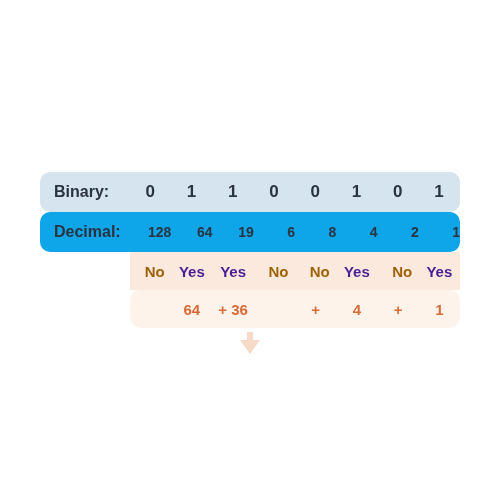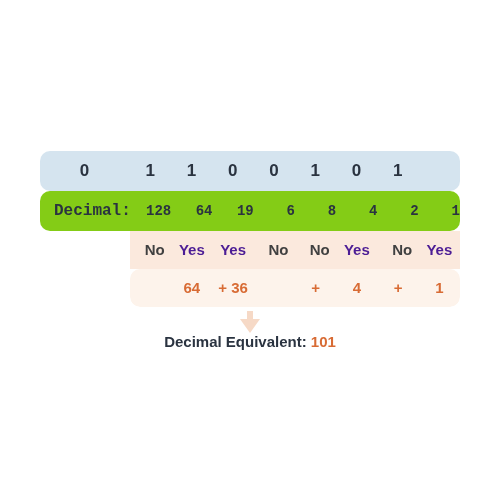--- a/index.html
+++ b/index.html
@@ -28,26 +28,26 @@
     font-size: 16px;
     color: #2a3340;
     padding-left: 14px;
   }
   .cell {
     text-align: center;
     font-size: 15px;
   }
   .binary-row { background: #d5e4ef; }
   .binary-row .cell { font-weight: 800; color: #2a3340; letter-spacing: 1px; font-size: 17px; }
-  .decimal-row { background: #84cc16; font-family: Liberation Mono, monospace; }
+  .decimal-row { background: #0ea5e9; }
   .decimal-row .cell { color: #2a3340; font-weight: 600; font-size: 14px; text-align: right; }
   .yesno-row { background: #fbe9dd; }
   .sum-row { background: #fdf3eb; border-radius: 10px; }
   .yes { color: #4c1d95; font-weight: 700; }
-  .no  { color: #404040; font-weight: 600; padding-left: 8px; }
+  .no  { color: #a16207; font-weight: 600; padding-left: 8px; }
   .sum-cell { color: #d86b34; font-weight: 700; font-size: 15px; }
   .row + .row { margin-top: 0; }
   .stack { display: flex; flex-direction: column; gap: 0; }
   .result {
     text-align: center;
     margin-top: 26px;
     font-weight: 800;
     font-size: 15px;
     color: #2a3340;
   }
@@ -91,20 +91,21 @@
     align-items: center;
   }
 </style>
 </head>
 <body>
 
 <div class="wrap">
 
   <div class="stack">
     <div class="row binary-row">
+      <div class="label-cell">Binary:</div>
       <div class="cell">0</div>
       <div class="cell">1</div>
       <div class="cell">1</div>
       <div class="cell">0</div>
       <div class="cell">0</div>
       <div class="cell">1</div>
       <div class="cell">0</div>
       <div class="cell">1</div>
     </div>
 
@@ -139,17 +140,14 @@
       <div class="cell sum-cell"></div>
       <div class="cell sum-cell">+</div>
       <div class="cell sum-cell">4</div>
       <div class="cell sum-cell">+</div>
       <div class="cell sum-cell">1</div>
     </div>
   </div>
 
   <div class="arrow"></div>
 
-  <div class="result">
-    <span>Decimal Equivalent: </span><span class="val">101</span>
-  </div>
 
 </div>
 
 </body></html>

